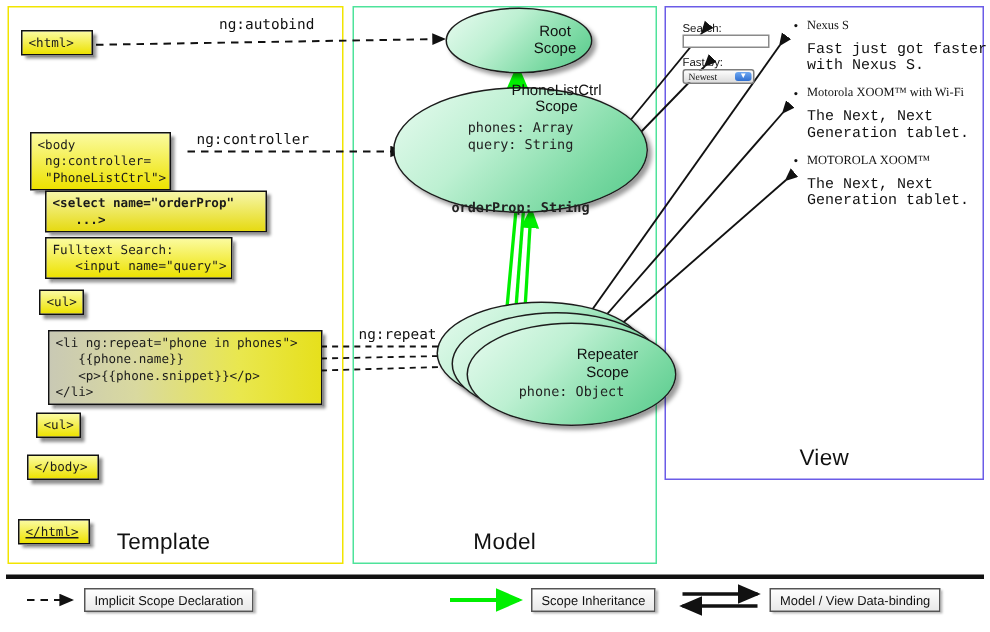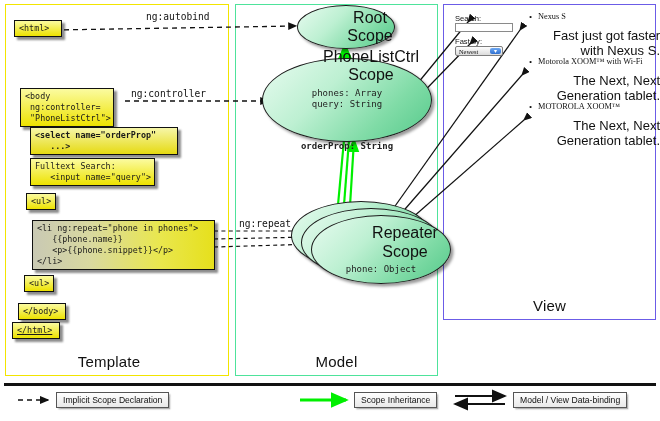--- a/index.html
+++ b/index.html
@@ -26,36 +26,36 @@
     font-size:8.4px;line-height:1.32;color:#1a1a1a;padding:2px 4px;white-space:pre;}
   .codebox.bold{font-weight:bold;background:linear-gradient(#f6f6a8,#e6da12);}
   .codebox.grad-h{background:linear-gradient(90deg,#c9c9b4 0%,#d9d99f 32%,#e9e74e 70%,#e6e01c 100%);}
 
   
   .ellipse{position:absolute;border-radius:50%;border:1.6px solid #1c1c1c;
     background:linear-gradient(135deg,#e8fbf0 0%,#bdf0d2 38%,#7fdba6 72%,#54c98a 100%);
     box-shadow:2.5px 2.5px 3px rgba(0,0,0,.4);
     display:flex;flex-direction:column;align-items:center;justify-content:center;
     text-align:center;color:#111;}
-  .ellipse .nm{font-size:16px;line-height:1.15;padding-left:48px;}
+  .ellipse .nm{font-size:10px;line-height:1.15;padding-left:48px;}
   .ellipse .props{font-family:"DejaVu Sans Mono","Liberation Mono",monospace;
     font-size:9px;line-height:1.2;margin-top:3px;color:#222;}
 
   
   .vlabel{position:absolute;font-family:Liberation Sans, sans-serif;font-size:7.6px;color:#111;}
   .vinput{position:absolute;box-sizing:border-box;border:1px solid #8a8a8a;background:#fff;}
   .vselect{position:absolute;box-sizing:border-box;border:1px solid #7d7d7d;border-radius:2px;
     background:linear-gradient(#fdfdfd,#dcdcdc);display:flex;align-items:center;
     font-family:"Liberation Serif",serif;font-size:6.4px;color:#111;padding-left:3px;}
   .vselect .btn{position:absolute;right:1px;top:1px;bottom:1px;width:11px;border-radius:2px;
     background:linear-gradient(#6ea8f2,#2f6fd0);display:flex;align-items:center;justify-content:center;
     color:#fff;font-size:6px;line-height:1;}
   .bullet{position:absolute;font-family:"Liberation Serif",serif;font-size:8.3px;color:#111;}
   .bullet::before{content:"\2022";position:absolute;left:-9px;top:0;font-size:9px;}
-  .snippet{position:absolute;font-family:Liberation Sans, sans-serif;font-size:13px;color:#111;text-align:right;}
+  .snippet{position:absolute;font-family:Liberation Mono, monospace;font-size:10px;color:#111;}
 
   
   .conn-label{position:absolute;font-family:"DejaVu Sans Mono","Liberation Mono",monospace;
     font-size:9.6px;color:#111;}
 
   
   #legend-rule{position:absolute;left:4px;top:383px;width:652px;height:2.5px;background:#111;}
   .legend-box{position:absolute;box-sizing:border-box;border:1.4px solid #555;
     background:linear-gradient(#fefefe,#e9e9e9);box-shadow:1.5px 1.5px 1.5px rgba(0,0,0,.3);
     font-size:8.6px;color:#111;display:flex;align-items:center;justify-content:center;
@@ -133,21 +133,21 @@
 
   <div class="codebox grad-h" style="left:32px;top:220px;width:183px;">&lt;li ng:repeat="phone in phones"&gt;
    {{phone.name}}
    &lt;p&gt;{{phone.snippet}}&lt;/p&gt;
 &lt;/li&gt;</div>
 
   <div class="codebox" style="left:24px;top:275px;width:30px;">&lt;ul&gt;</div>
 
   <div class="codebox" style="left:18px;top:303px;width:48px;">&lt;/body&gt;</div>
 
-  <div class="codebox" style="left:12px;top:322px;width:48px;text-decoration:underline;">&lt;/html&gt;</div>
+  <div class="codebox" style="left:12px;top:346px;width:48px;text-decoration:underline;">&lt;/html&gt;</div>
 
   <div class="conn-label" style="left:146px;top:11px;">ng:autobind</div>
   <div class="conn-label" style="left:131px;top:88px;">ng:controller</div>
   <div class="conn-label" style="left:239px;top:218px;">ng:repeat</div>
 
   <div class="ellipse" style="left:297px;top:5px;width:96px;height:42px;">
     <div class="nm">Root</div>
     <div class="nm">Scope</div>
   </div>
 

